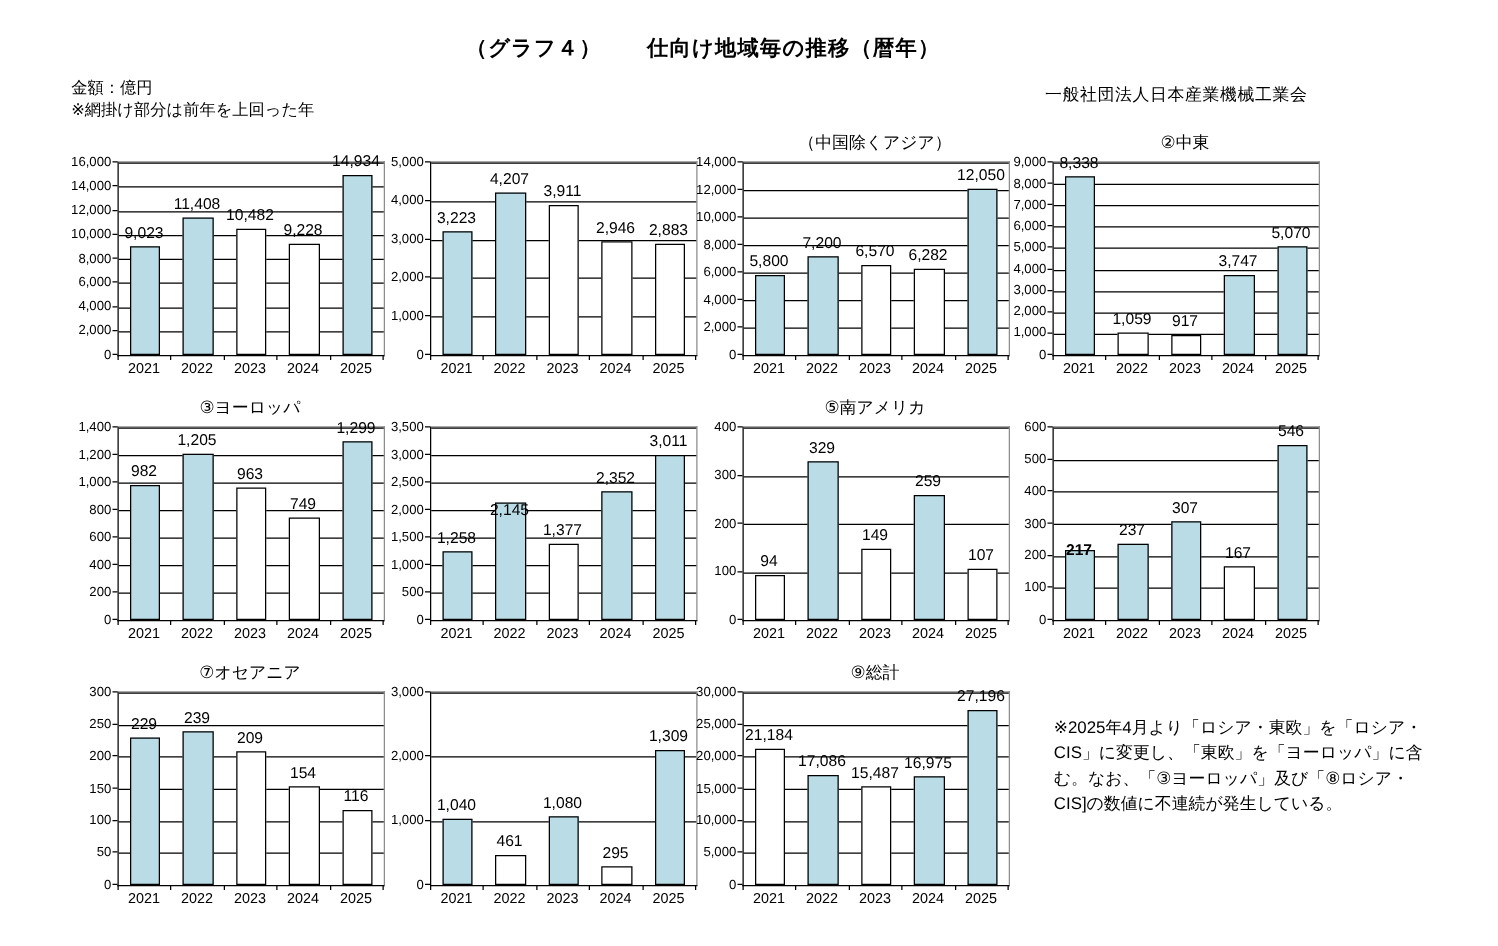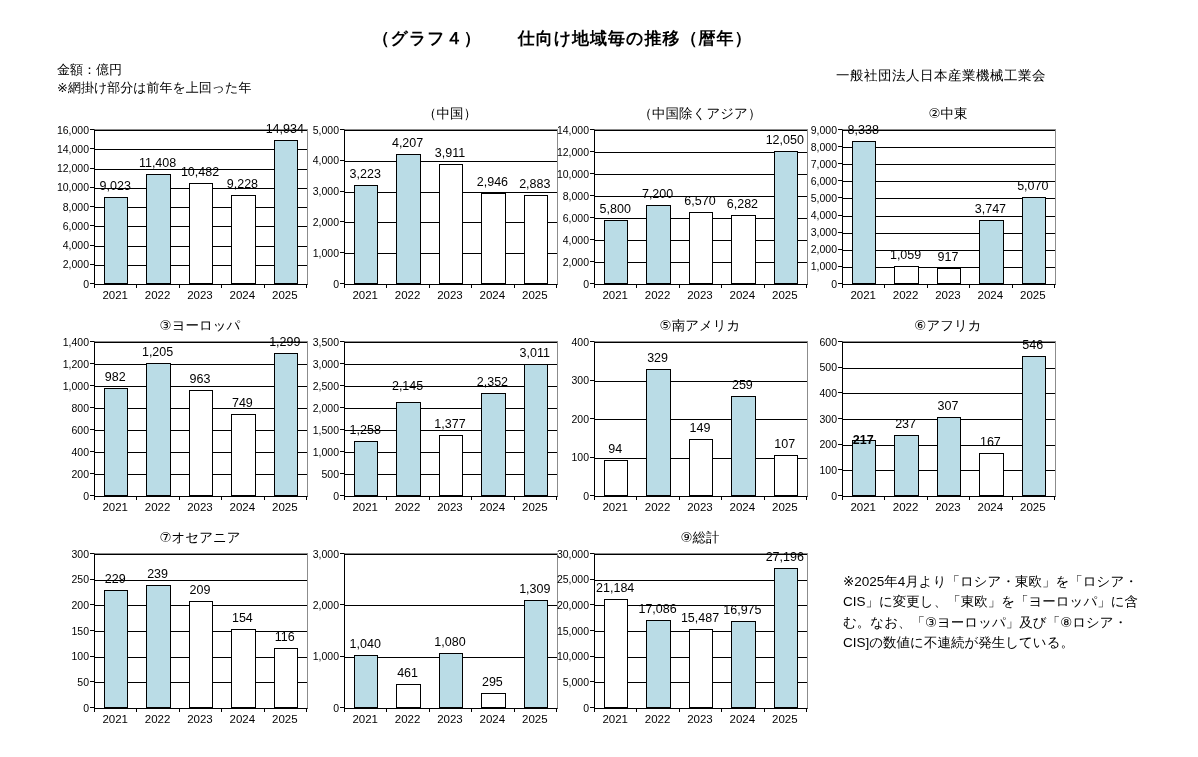--- a/index.html
+++ b/index.html
@@ -91,21 +91,20 @@
       <div class="bar-label" style="left: 196.76px; width: 72.08px; top: 19.2602px;">14,934</div>
       <div class="xlab" style="left: 203.6px; width: 58.4px; top: 186px;">2025</div>
       <div class="xtick" style="left: 42px; top: 181px;"></div>
       <div class="xtick" style="left: 84.4px; top: 181px;"></div>
       <div class="xtick" style="left: 126.8px; top: 181px;"></div>
       <div class="xtick" style="left: 169.2px; top: 181px;"></div>
       <div class="xtick" style="left: 211.6px; top: 181px;"></div>
       <div class="xtick" style="left: 254px; top: 181px;"></div>
     </div>
     <div class="chart" style="left: 302px; top: 103px;">
-      <div class="c-title">（中国）</div>
       <div class="plot" style="border-color: rgb(140, 140, 140) rgb(140, 140, 140) rgb(0, 0, 0) rgb(0, 0, 0);">
         <div class="gridline" style="top: 123.2px; border-top-color: rgb(0, 0, 0);"></div>
         <div class="gridline" style="top: 92.4px; border-top-color: rgb(0, 0, 0);"></div>
         <div class="gridline" style="top: 61.6px; border-top-color: rgb(0, 0, 0);"></div>
         <div class="gridline" style="top: 30.8px; border-top-color: rgb(0, 0, 0);"></div>
         <div class="gridline" style="top: 0px; border-top-color: rgb(0, 0, 0);"></div>
         <div class="bar" style="left: 8.904px; width: 24.592px; top: 54.7316px; height: 99.2684px; background: rgb(186, 220, 230); border-color: rgb(0, 0, 0);"></div>
         <div class="bar" style="left: 51.304px; width: 24.592px; top: 24.4244px; height: 129.576px; background: rgb(186, 220, 230); border-color: rgb(0, 0, 0);"></div>
         <div class="bar" style="left: 93.704px; width: 24.592px; top: 33.5412px; height: 120.459px; background: rgb(255, 255, 255); border-color: rgb(0, 0, 0);"></div>
         <div class="bar" style="left: 136.104px; width: 24.592px; top: 63.2632px; height: 90.7368px; background: rgb(255, 255, 255); border-color: rgb(0, 0, 0);"></div>
@@ -319,21 +318,21 @@
       <div class="ylab" style="top: 86.5px;">2,000</div>
       <div class="ytick" style="top: 92px;"></div>
       <div class="ylab" style="top: 64.5px;">2,500</div>
       <div class="ytick" style="top: 70px;"></div>
       <div class="ylab" style="top: 42.5px;">3,000</div>
       <div class="ytick" style="top: 48px;"></div>
       <div class="ylab" style="top: 20.5px;">3,500</div>
       <div class="ytick" style="top: 26px;"></div>
       <div class="bar-label" style="left: 27.16px; width: 72.08px; top: 107.648px;">1,258</div>
       <div class="xlab" style="left: 34px; width: 58.4px; top: 186px;">2021</div>
-      <div class="bar-label" style="left: 69.56px; width: 72.08px; top: 64px;">2,145</div>
+      <div class="bar-label" style="left: 69.56px; width: 72.08px; top: 86px;">2,145</div>
       <div class="xlab" style="left: 76.4px; width: 58.4px; top: 186px;">2022</div>
       <div class="bar-label" style="left: 111.96px; width: 72.08px; top: 102.412px;">1,377</div>
       <div class="xlab" style="left: 118.8px; width: 58.4px; top: 186px;">2023</div>
       <div class="bar-label" style="left: 154.36px; width: 72.08px; top: 59.512px;">2,352</div>
       <div class="xlab" style="left: 161.2px; width: 58.4px; top: 186px;">2024</div>
       <div class="bar-label" style="left: 196.76px; width: 72.08px; top: 30.516px;">3,011</div>
       <div class="xlab" style="left: 203.6px; width: 58.4px; top: 186px;">2025</div>
       <div class="xtick" style="left: 42px; top: 181px;"></div>
       <div class="xtick" style="left: 84.4px; top: 181px;"></div>
       <div class="xtick" style="left: 126.8px; top: 181px;"></div>
@@ -375,21 +374,20 @@
       <div class="bar-label" style="left: 196.76px; width: 72.08px; top: 121.805px;">107</div>
       <div class="xlab" style="left: 203.6px; width: 58.4px; top: 186px;">2025</div>
       <div class="xtick" style="left: 42px; top: 181px;"></div>
       <div class="xtick" style="left: 84.4px; top: 181px;"></div>
       <div class="xtick" style="left: 126.8px; top: 181px;"></div>
       <div class="xtick" style="left: 169.2px; top: 181px;"></div>
       <div class="xtick" style="left: 211.6px; top: 181px;"></div>
       <div class="xtick" style="left: 254px; top: 181px;"></div>
     </div>
     <div class="chart" style="left: 800px; top: 315px;">
-      <div class="c-title">⑥アフリカ</div>
       <div class="plot" style="border-color: rgb(140, 140, 140) rgb(140, 140, 140) rgb(0, 0, 0) rgb(0, 0, 0);">
         <div class="gridline" style="top: 128.333px; border-top-color: rgb(0, 0, 0);"></div>
         <div class="gridline" style="top: 102.667px; border-top-color: rgb(0, 0, 0);"></div>
         <div class="gridline" style="top: 77px; border-top-color: rgb(0, 0, 0);"></div>
         <div class="gridline" style="top: 51.3333px; border-top-color: rgb(0, 0, 0);"></div>
         <div class="gridline" style="top: 25.6667px; border-top-color: rgb(0, 0, 0);"></div>
         <div class="gridline" style="top: 0px; border-top-color: rgb(0, 0, 0);"></div>
         <div class="bar" style="left: 8.904px; width: 24.592px; top: 98.3033px; height: 55.6967px; background: rgb(186, 220, 230); border-color: rgb(0, 0, 0);"></div>
         <div class="bar" style="left: 51.304px; width: 24.592px; top: 93.17px; height: 60.83px; background: rgb(186, 220, 230); border-color: rgb(0, 0, 0);"></div>
         <div class="bar" style="left: 93.704px; width: 24.592px; top: 75.2033px; height: 78.7967px; background: rgb(186, 220, 230); border-color: rgb(0, 0, 0);"></div>

